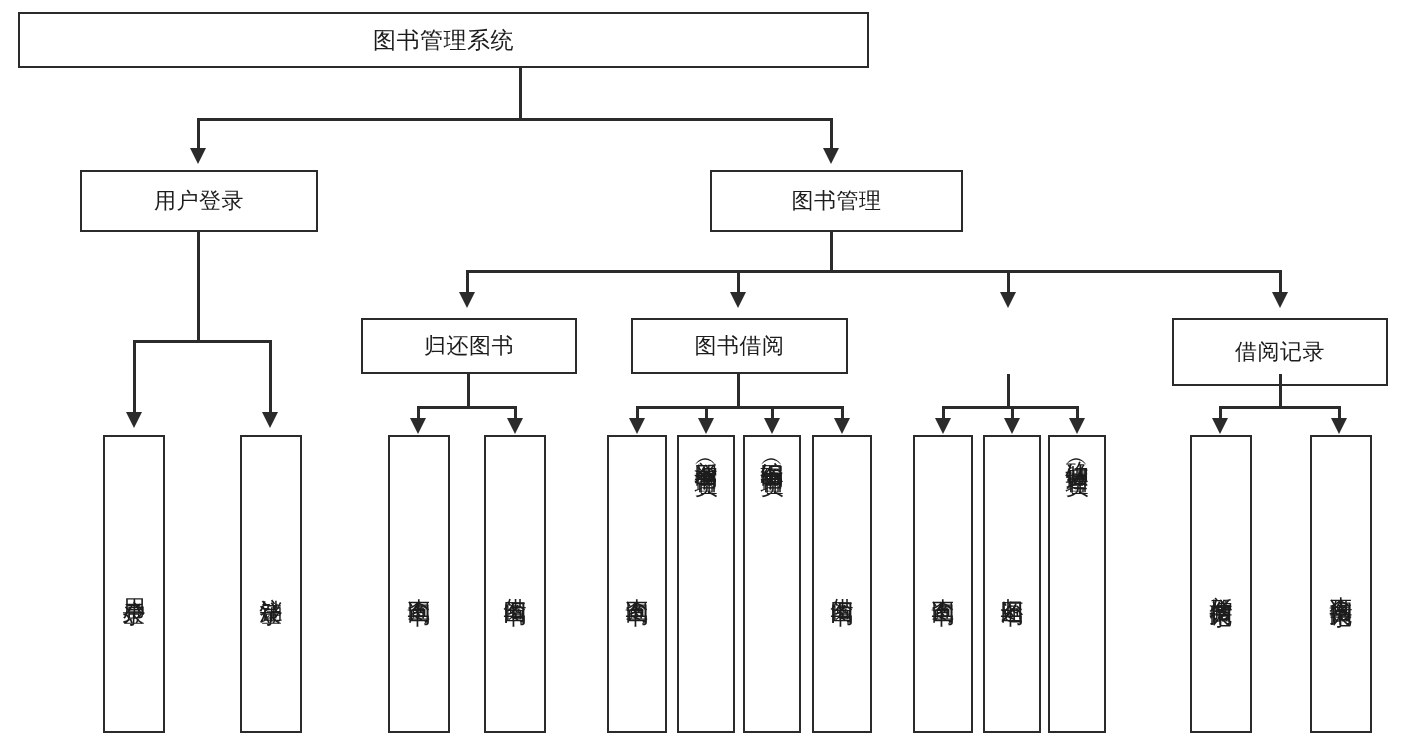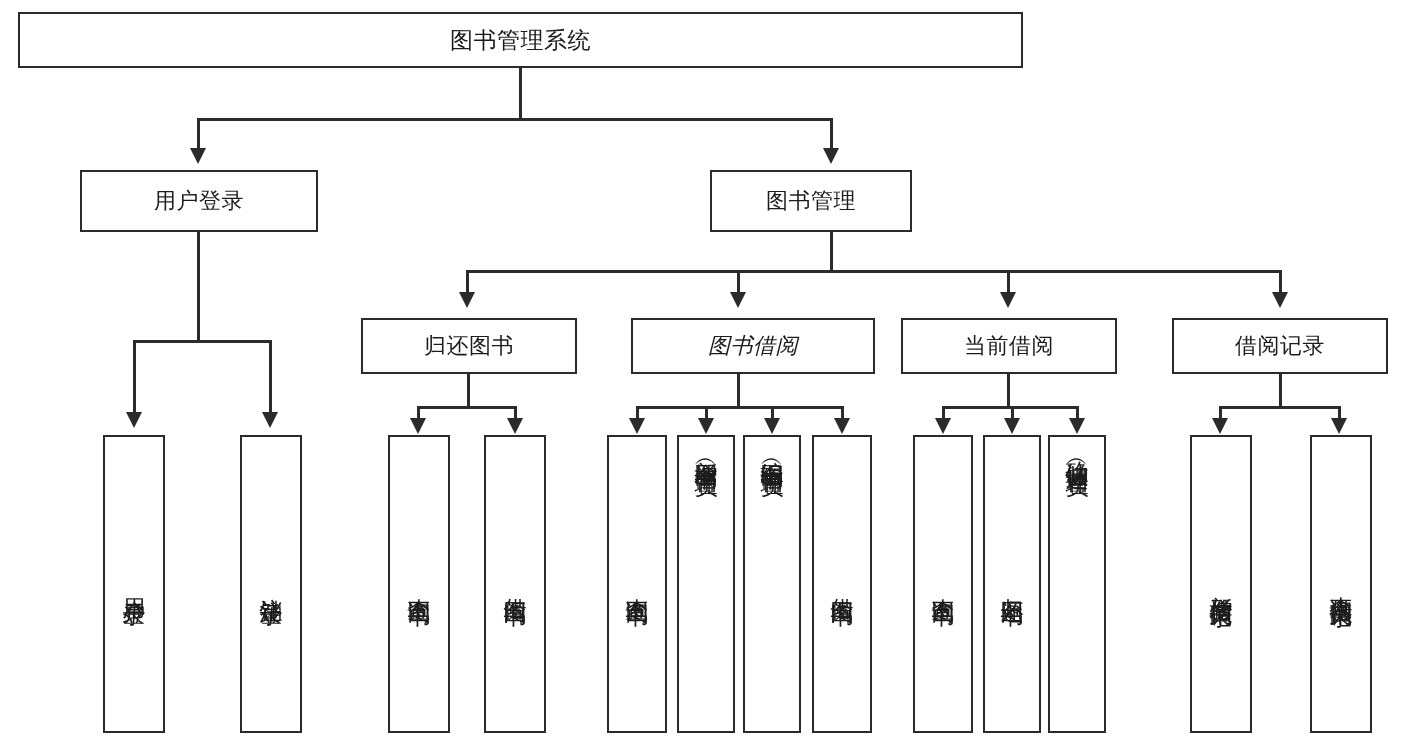--- a/index.html
+++ b/index.html
@@ -83,39 +83,39 @@
     letter-spacing:0.5px;
     white-space:nowrap;
     user-select:none;
   }
 </style>
 </head>
 <body>
 
 <div id="canvas">
 
-  <div class="node root" style="left:18px;top:12px;width:1005px;height:56px;">
+  <div class="node root" style="left:18px;top:12px;width:851px;height:56px;">
     <span class="lbl">图书管理系统</span>
   </div>
 
   <div class="vline" style="left:519px;top:68px;height:52px;"></div>
 
   <div class="hline" style="left:197px;top:118px;width:636px;"></div>
 
   <div class="vline" style="left:197px;top:118px;height:30px;"></div>
   <div class="arrow" style="left:190px;top:148px;"></div>
 
   <div class="vline" style="left:830px;top:118px;height:30px;"></div>
   <div class="arrow" style="left:823px;top:148px;"></div>
 
   <div class="node lvl2" style="left:80px;top:170px;width:238px;height:62px;">
     <span class="lbl">用户登录</span>
   </div>
 
-  <div class="node lvl2" style="left:710px;top:170px;width:202px;height:62px;">
+  <div class="node lvl2" style="left:710px;top:170px;width:253px;height:62px;">
     <span class="lbl">图书管理</span>
   </div>
 
   <div class="vline" style="left:197px;top:232px;height:110px;"></div>
   <div class="hline" style="left:133px;top:340px;width:136px;"></div>
   <div class="vline" style="left:133px;top:340px;height:72px;"></div>
   <div class="arrow" style="left:126px;top:412px;"></div>
   <div class="vline" style="left:269px;top:340px;height:72px;"></div>
   <div class="arrow" style="left:262px;top:412px;"></div>
 
@@ -130,27 +130,24 @@
 
   <div class="vline" style="left:1007px;top:270px;height:22px;"></div>
   <div class="arrow" style="left:1000px;top:292px;"></div>
 
   <div class="vline" style="left:1279px;top:270px;height:22px;"></div>
   <div class="arrow" style="left:1272px;top:292px;"></div>
 
   <div class="node lvl3" style="left:361px;top:318px;width:216px;height:56px;">
     <span class="lbl">归还图书</span>
   </div>
-  <div class="node lvl3" style="left:631px;top:318px;width:244px;height:56px;font-style:italic;">
+  <div class="node lvl3" style="left:631px;top:318px;width:217px;height:56px;">
     <span class="lbl">图书借阅</span>
   </div>
-  <div class="node lvl3" style="left:901px;top:318px;width:216px;height:56px;">
-    <span class="lbl">当前借阅</span>
-  </div>
-  <div class="node lvl3" style="left:1172px;top:318px;width:216px;height:56px;">
+  <div class="node lvl3" style="left:1172px;top:318px;width:216px;height:68px;">
     <span class="lbl">借阅记录</span>
   </div>
 
   <div class="vline" style="left:467px;top:374px;height:34px;"></div>
   <div class="hline" style="left:417px;top:406px;width:100px;"></div>
   <div class="vline" style="left:417px;top:406px;height:12px;"></div>
   <div class="arrow" style="left:410px;top:418px;"></div>
   <div class="vline" style="left:514px;top:406px;height:12px;"></div>
   <div class="arrow" style="left:507px;top:418px;"></div>
 

